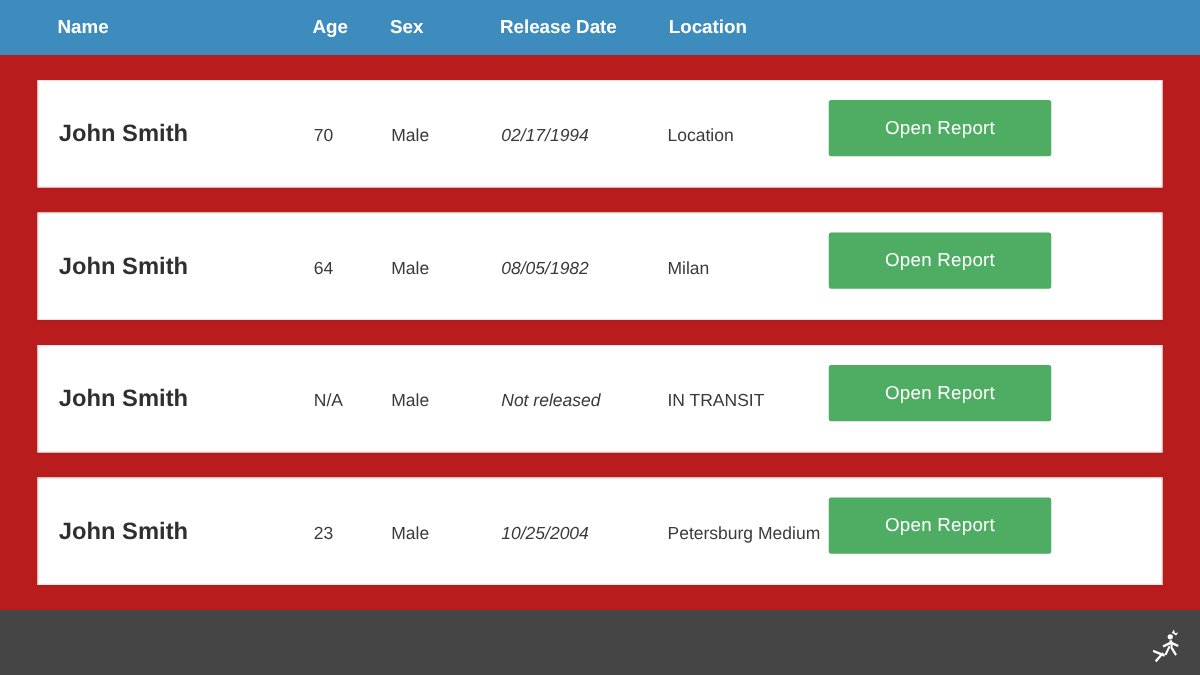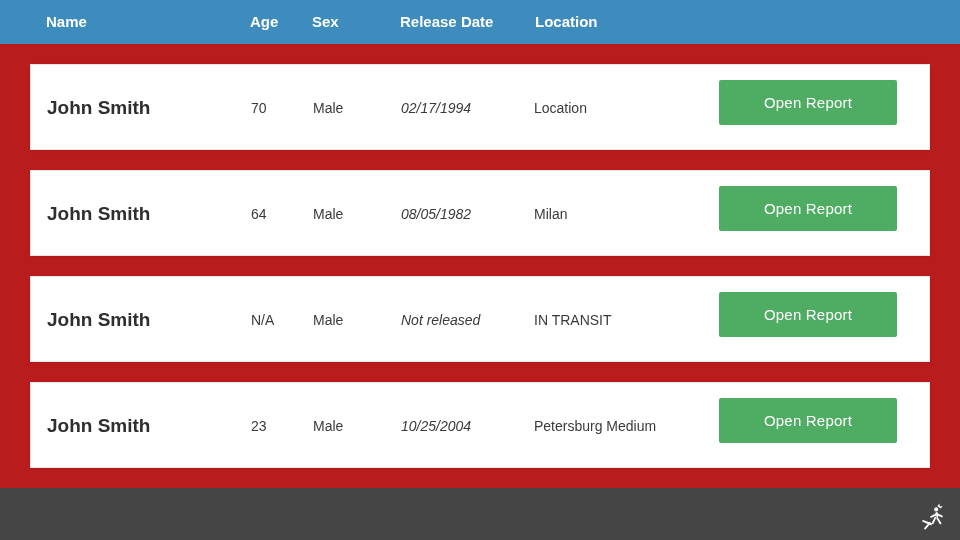--- a/index.html
+++ b/index.html
@@ -81,21 +81,21 @@
     font-weight: 700;
     color: #2f2f2f;
   }
   .c-age      { left: 220px; }
   .c-sex      { left: 282px; }
   .c-release  { left: 370px; font-style: italic; }
   .c-location { left: 503px; }
 
   .report-btn {
     position: absolute;
-    left: 688px;
+    left: 632px;
     top: 15px;
     width: 178px;
     height: 45px;
     background: #4fad63;
     border: none;
     border-radius: 2px;
     color: #ffffff;
     font-family: "Liberation Sans", sans-serif;
     font-size: 15px;
     font-weight: 400;

